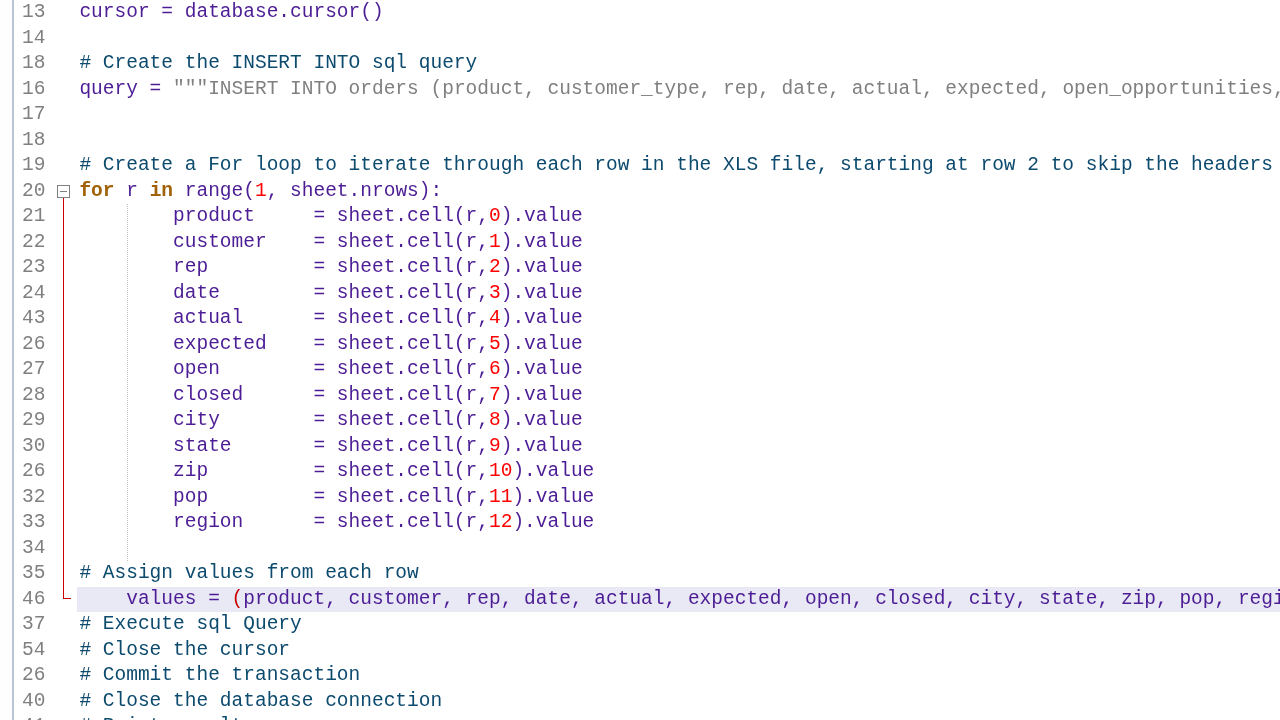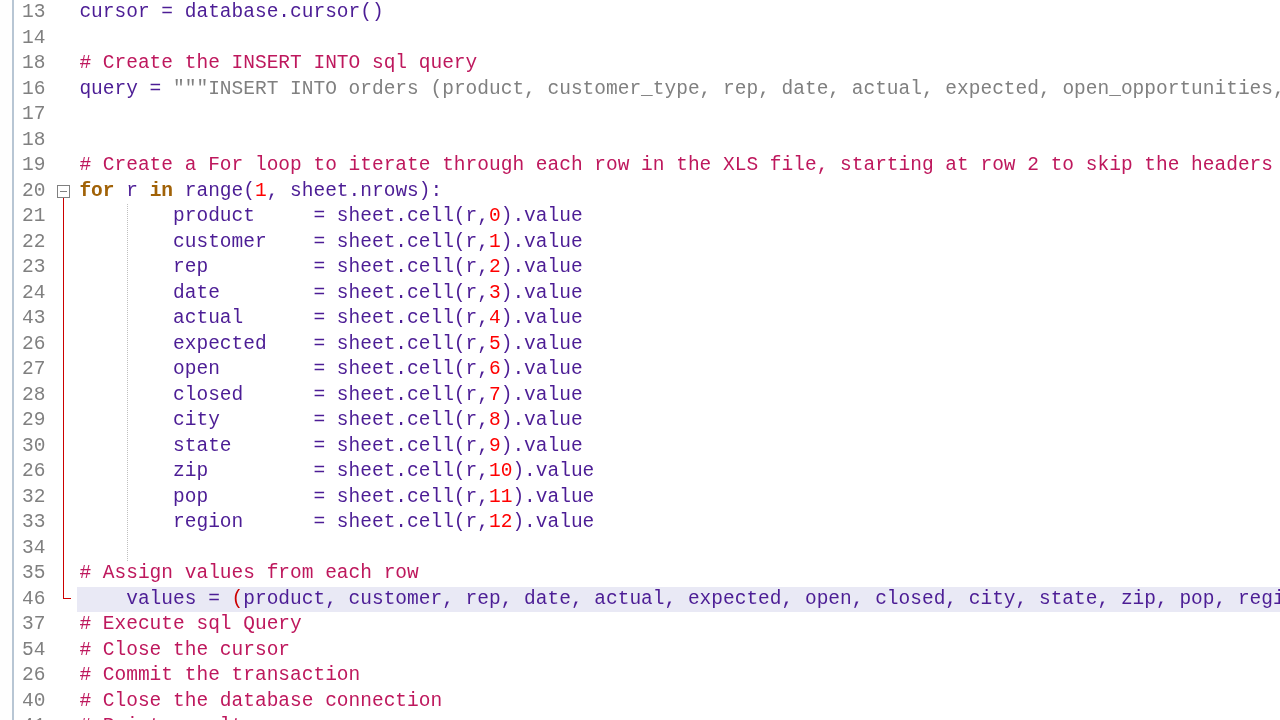--- a/index.html
+++ b/index.html
@@ -88,21 +88,21 @@
   }
   .line.hl {
     background: #e9e9f5;
   }
   .guide1 {
     position: absolute;
     top: 0;
     bottom: 0;
     border-left: 1px dotted #bfbfbf;
   }
-  .c-comment { color: #be185d; margin-top: 6px; }
+  .c-comment { color: #0c4a6e; margin-top: 6px; }
   .c-kw      { color: #a16207; font-weight: bold; }
   .c-str     { color: #808080; }
   .c-num     { color: #ff0000; }
   .c-id      { color: #4c1d95; }
   .c-paren-r { color: #cc0000; }
 </style>
 </head>
 <body>
 
 <div class="editor">

